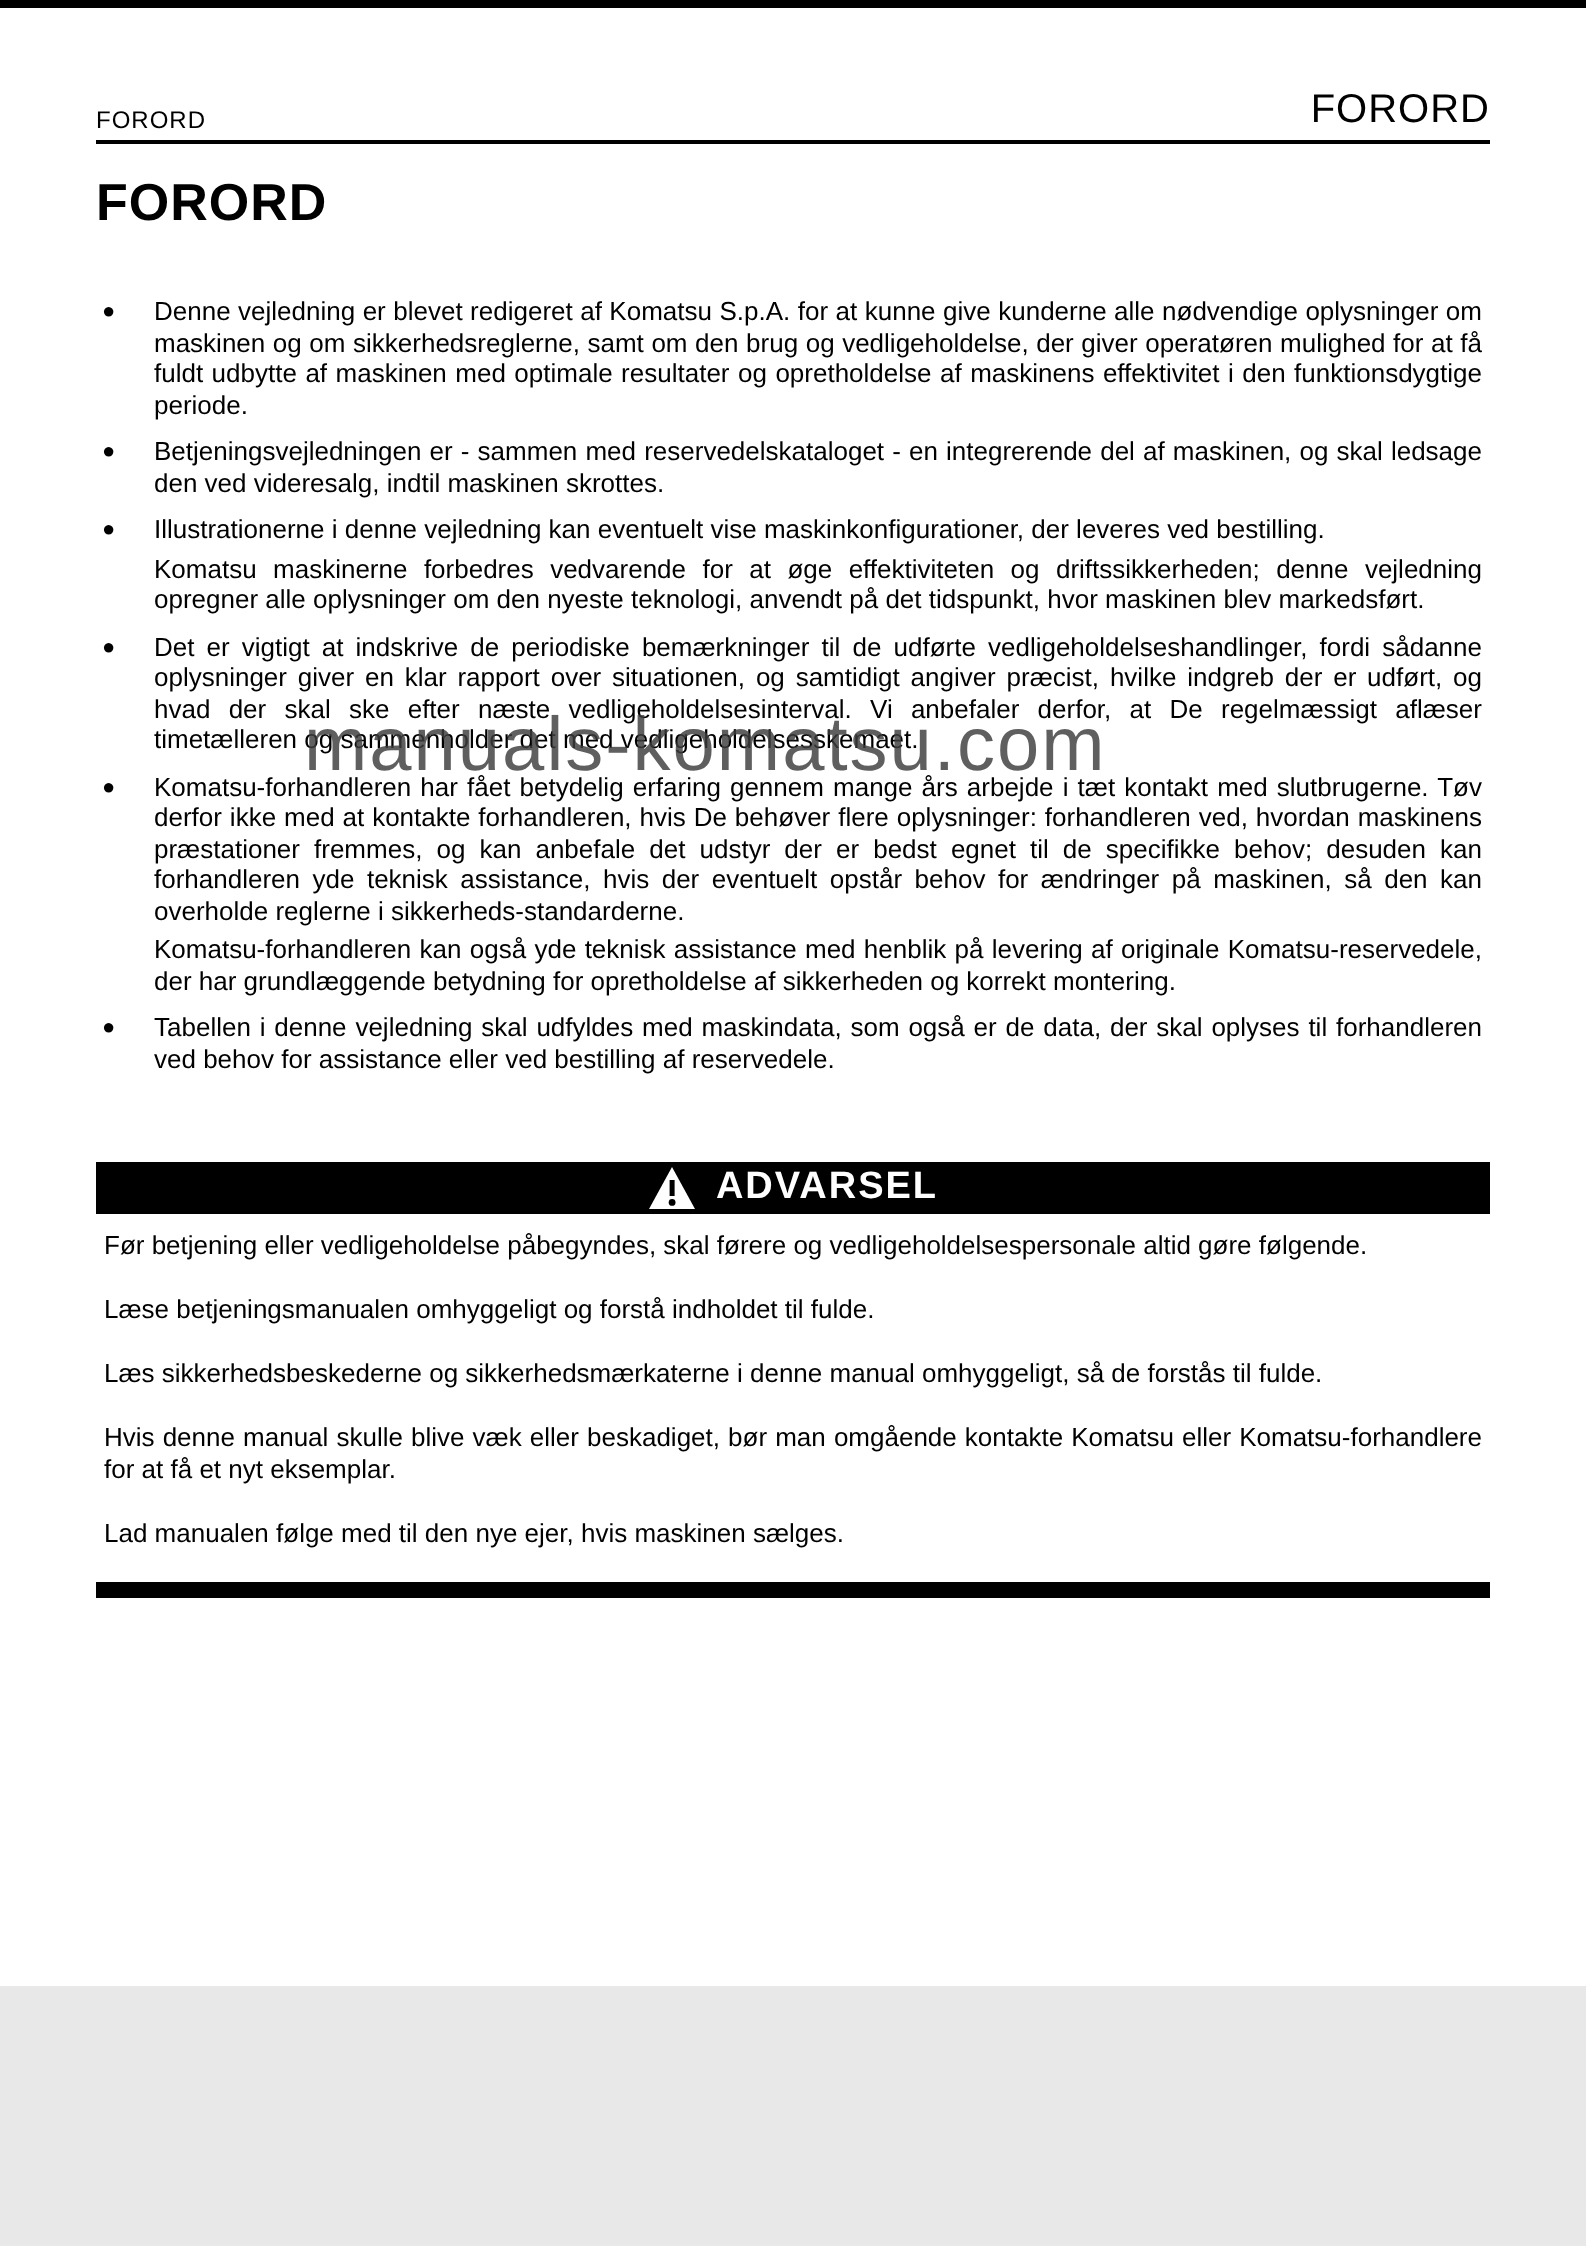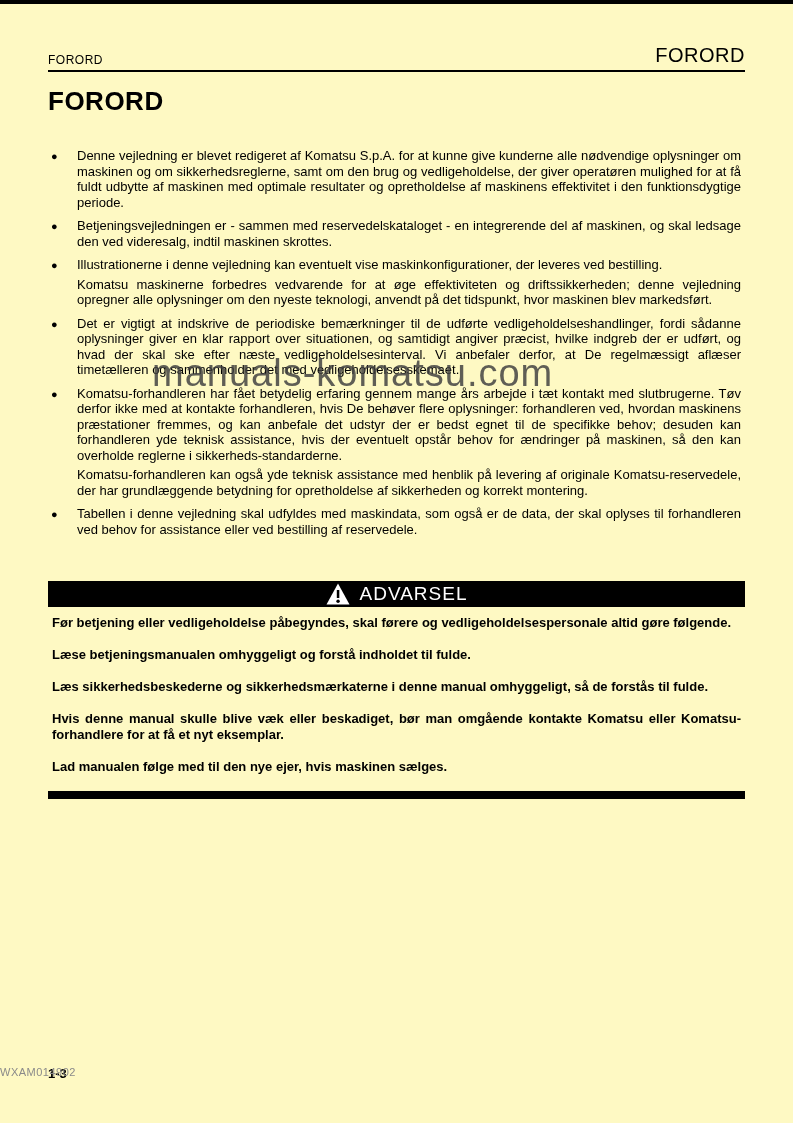--- a/index.html
+++ b/index.html
@@ -1,20 +1,20 @@
 <!DOCTYPE html>
 <html><head>
 <meta charset="utf-8">
 <style>
   html, body { margin: 0; padding: 0; background: #e8e8e8; }
   .page {
     position: relative;
     width: 793px;
-    height: 1123px;
-    background: #fef9c3;
+    height: 993px;
+    background: #ffffff;
     font-family: "Liberation Sans", sans-serif;
     color: #000;
     overflow: hidden;
     margin: 0 auto;
   }
   .top-edge {
     position: absolute;
     top: 0; left: 0;
     width: 100%; height: 4px;
     background: #000;
@@ -74,26 +74,26 @@
     background: #000;
     display: flex;
     align-items: center;
     justify-content: center;
     gap: 10px;
   }
   .warning-triangle { display: inline-flex; }
   .warning-label {
     color: #fff;
     font-size: 19px;
-    font-weight: normal;
+    font-weight: bold;
     letter-spacing: 1px;
   }
   .warning-paras { margin-top: 8px; }
   .warning-paras p {
-    font-weight: bold;
+    font-weight: normal;
     line-height: 16px;
     margin-bottom: 16px;
   }
   .bottom-bar {
     margin-top: 0px;
     height: 8px;
     background: #000;
   }
   .watermark {
     position: absolute;

